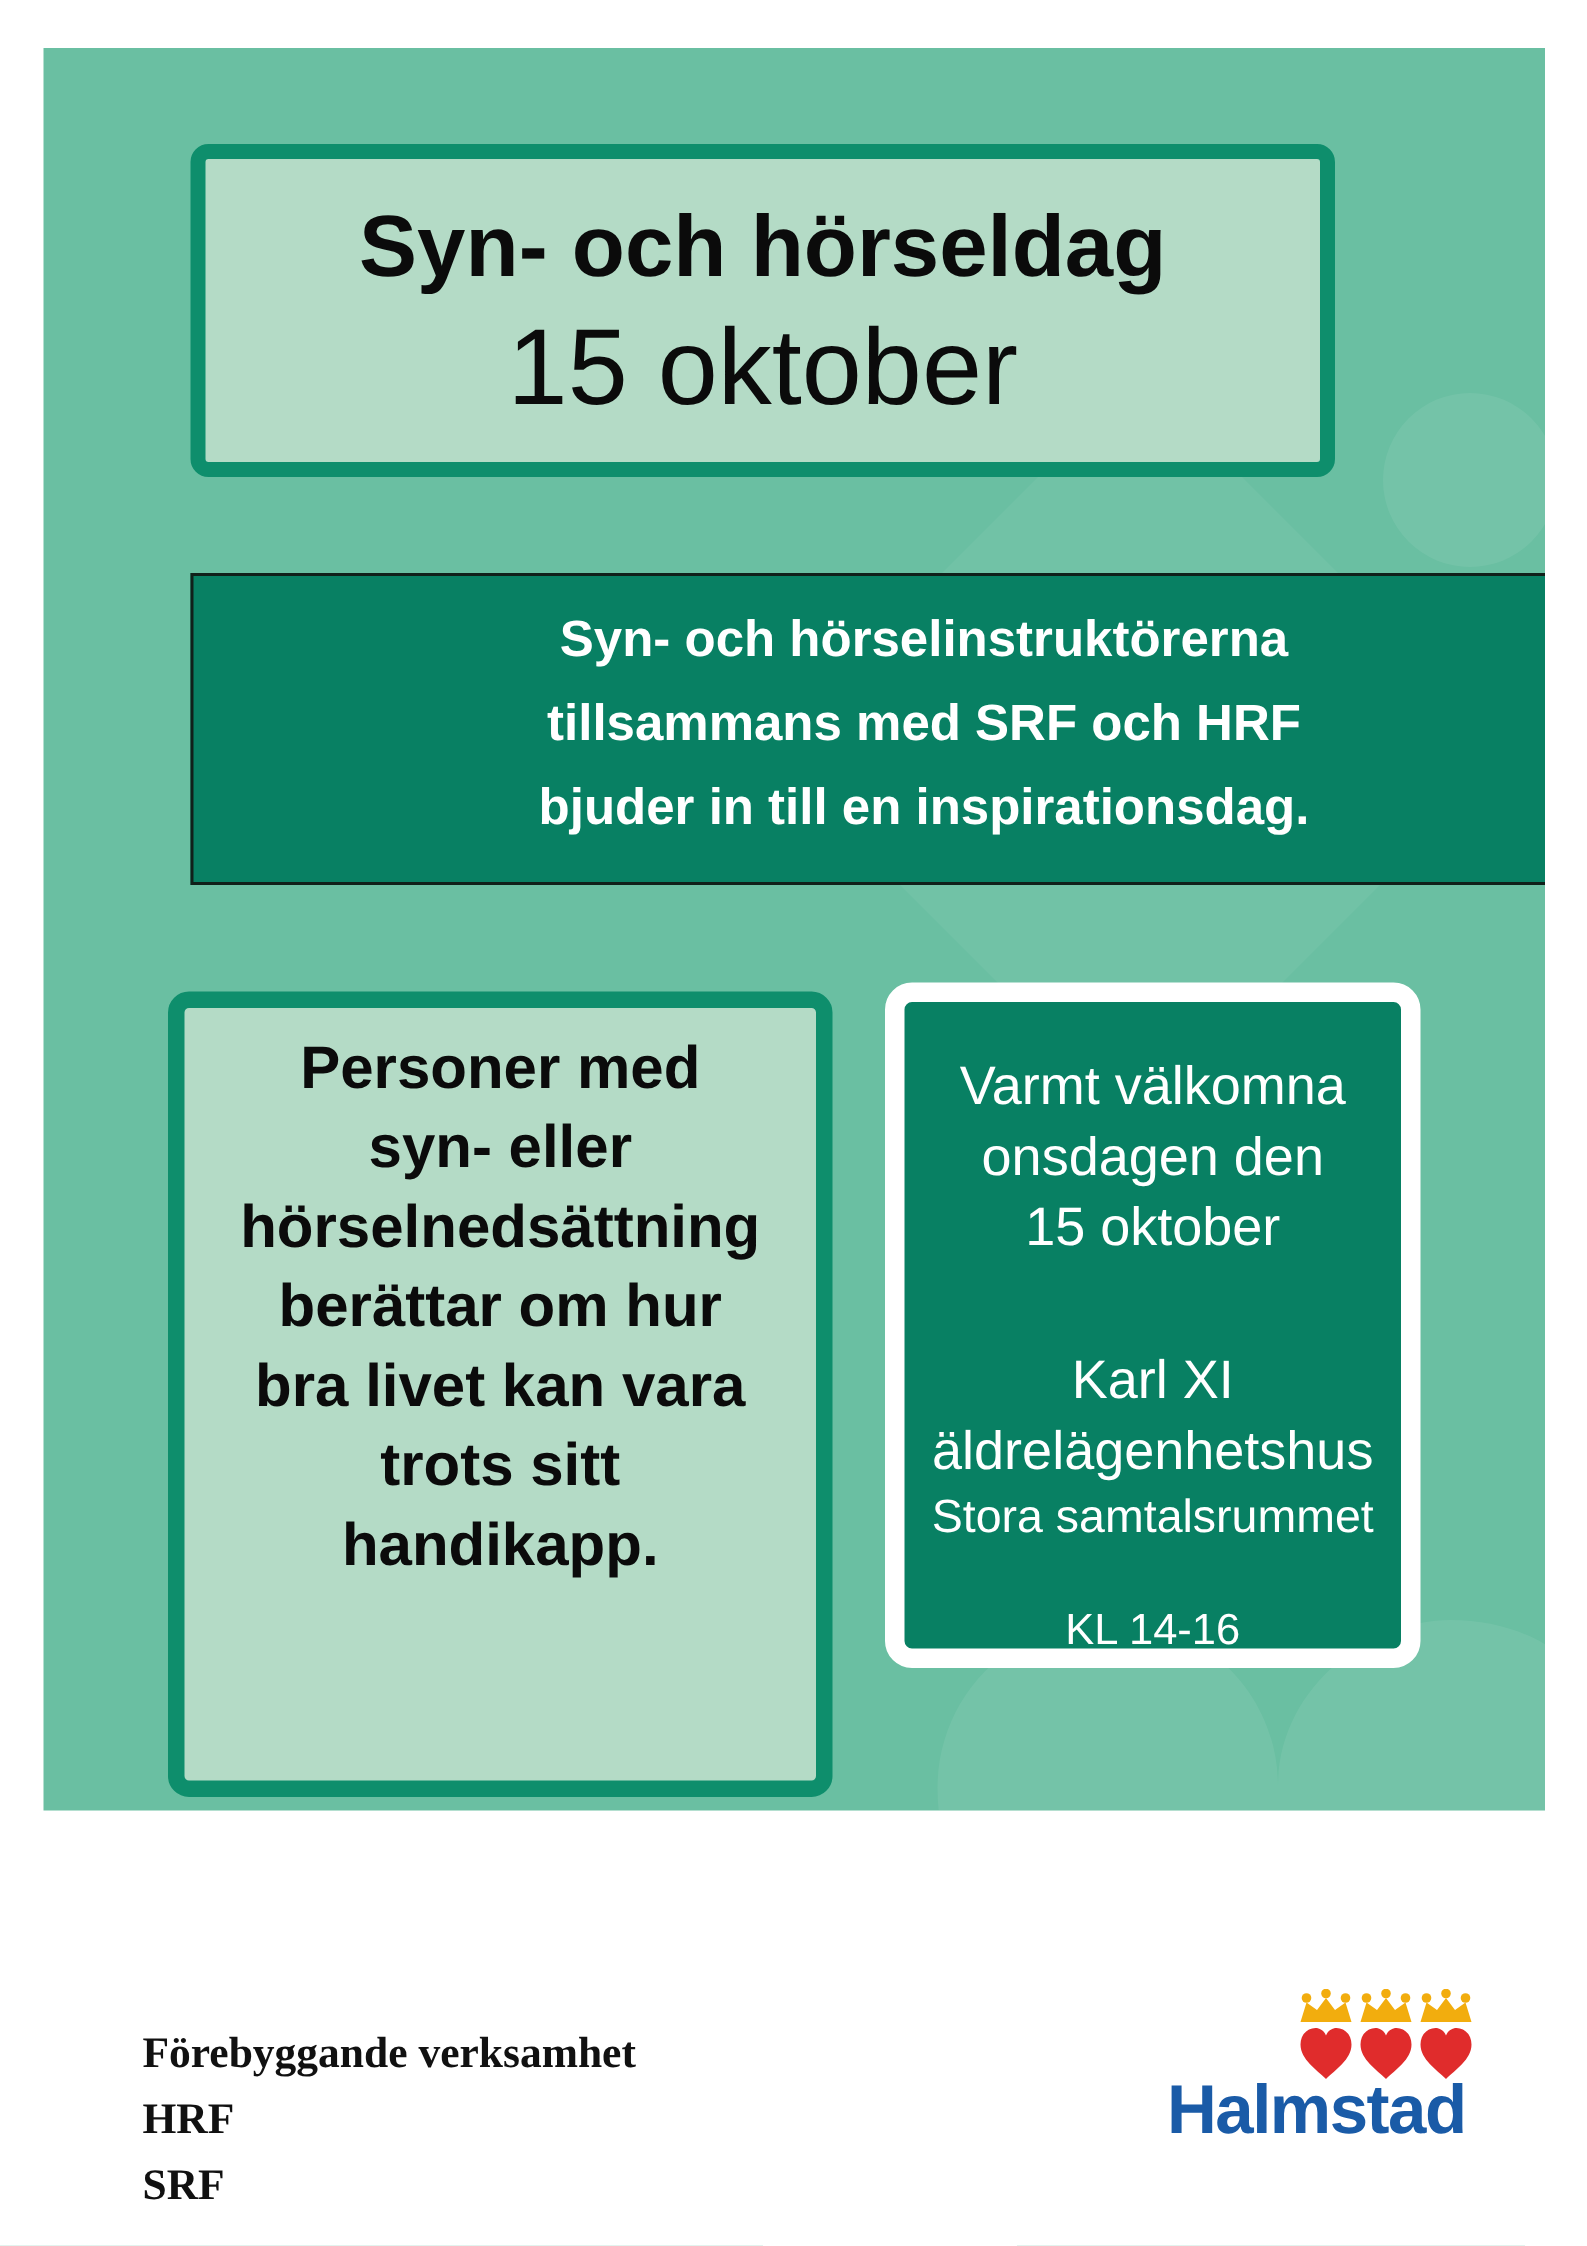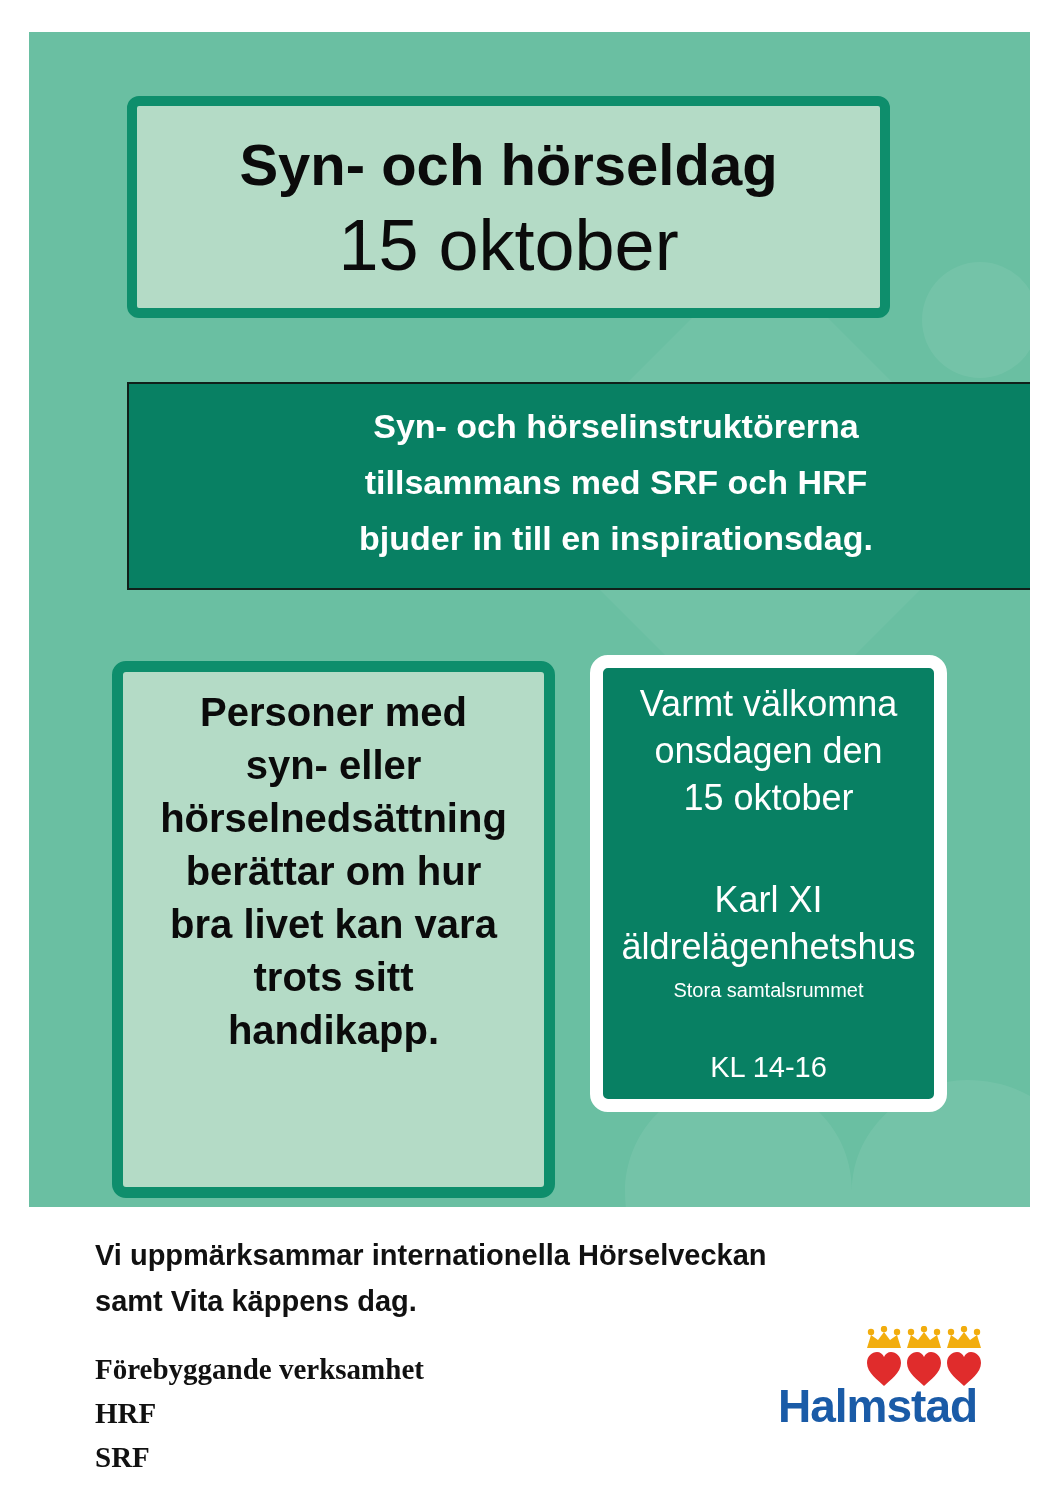--- a/index.html
+++ b/index.html
@@ -27,24 +27,24 @@
     color:#ffffff;font-weight:bold;font-size:34px;line-height:56px;padding-top:14px;
   }
   .left-box{
     left:83px;top:629px;width:443px;height:537px;
     background:#b4dbc6;border:11px solid #0e8e6c;border-radius:14px;
     color:#0b0b0b;font-weight:bold;font-size:40px;line-height:53px;padding-top:14px;
   }
   .right-box{
     left:561px;top:623px;width:357px;height:457px;
     background:#088063;border:13px solid #ffffff;border-radius:18px;
-    color:#ffffff;font-size:36px;line-height:47px;padding-top:12px;
+    color:#ffffff;font-size:36px;line-height:47px;padding-top:32px;
   }
   .right-group2{margin-top:55px;}
-  .right-line6{font-size:20px;line-height:41px;}
+  .right-line6{font-size:31px;line-height:41px;}
   .right-line7{margin-top:33px;font-size:29px;}
   .footer-note{
     position:absolute;left:95px;top:1232px;
     font-size:29px;font-weight:bold;line-height:46px;color:#111111;
   }
   .footer-orgs{
     position:absolute;left:95px;top:1347px;
     font-size:29px;font-weight:bold;line-height:44px;color:#111111;font-family:Liberation Serif, serif;
   }
   .logo{position:absolute;left:778px;top:1326px;width:250px;}
@@ -96,24 +96,20 @@
       <div class="right-group2">
         <div>Karl XI</div>
         <div>äldrelägenhetshus</div>
         <div class="right-line6">Stora samtalsrummet</div>
       </div>
       <div class="right-line7">KL 14-16</div>
     </div>
 
   </div>
 
-  <div class="footer-note">
-    <div>Vi uppmärksammar internationella Hörselveckan</div>
-    <div>samt Vita käppens dag.</div>
-  </div>
 
   <div class="footer-orgs">
     <div>Förebyggande verksamhet</div>
     <div>HRF</div>
     <div>SRF</div>
   </div>
 
   <div class="logo">
     <svg width="0" height="0" style="position:absolute" aria-hidden="true">
       <defs>

